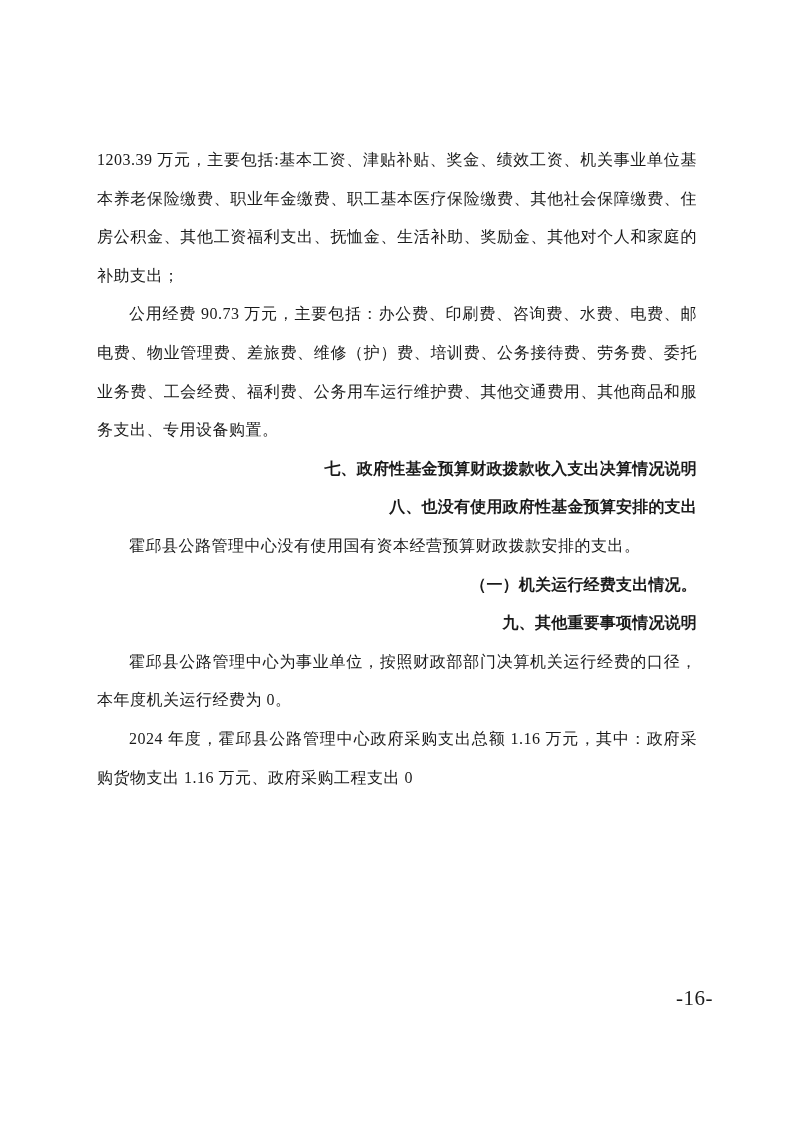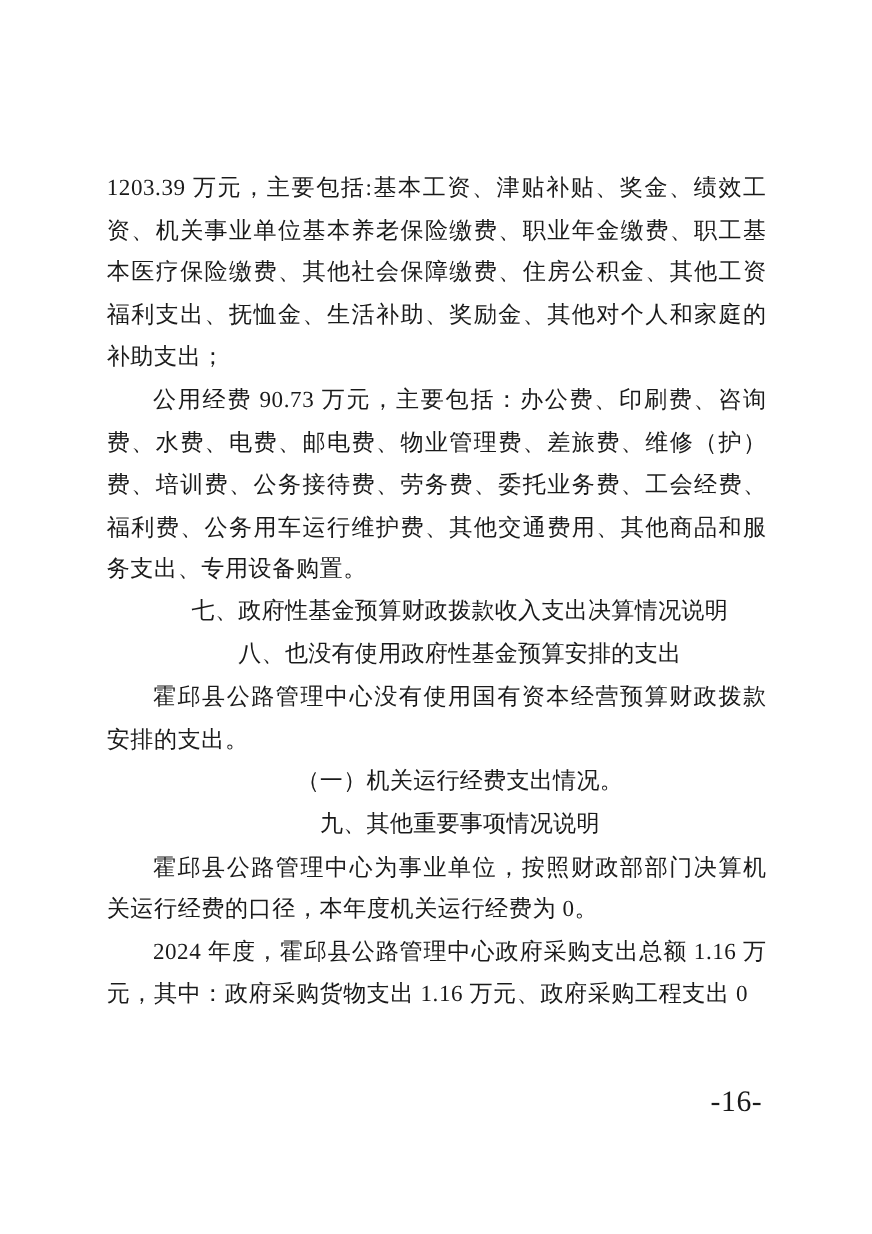--- a/index.html
+++ b/index.html
@@ -14,44 +14,43 @@
     background: #ffffff;
     color: #1a1a1a;
     overflow: hidden;
     font-family: "Liberation Serif", "DejaVu Serif", serif;
   }
   .content {
     position: absolute;
     left: 97px;
     top: 141px;
     width: 600px;
-    font-size: 21px;
+    font-size: 16px;
     line-height: 38.6px;
     text-align: justify;
     letter-spacing: 0.5px;
-    margin-top: 10px;
   }
   .content p {
     margin: 0;
     text-indent: 2em;
   }
   .content p.no-indent {
     text-indent: 0;
   }
   .content p.heading {
     font-family: "Liberation Sans", "DejaVu Sans", sans-serif;
-    font-weight: 400;
+    font-weight: 700;
     letter-spacing: 0.2px;
-    text-align: center;
+    text-align: right;
   }
   .page-number {
     position: absolute;
     top: 986px;
-    right: 100px;
-    font-size: 27px;
+    right: 80px;
+    font-size: 21px;
     letter-spacing: 0.5px;
     font-family: "Liberation Serif", "DejaVu Serif", serif;
     color: #1a1a1a;
   }
 </style>
 </head>
 <body>
 
 <div class="page">
   <main class="content">

